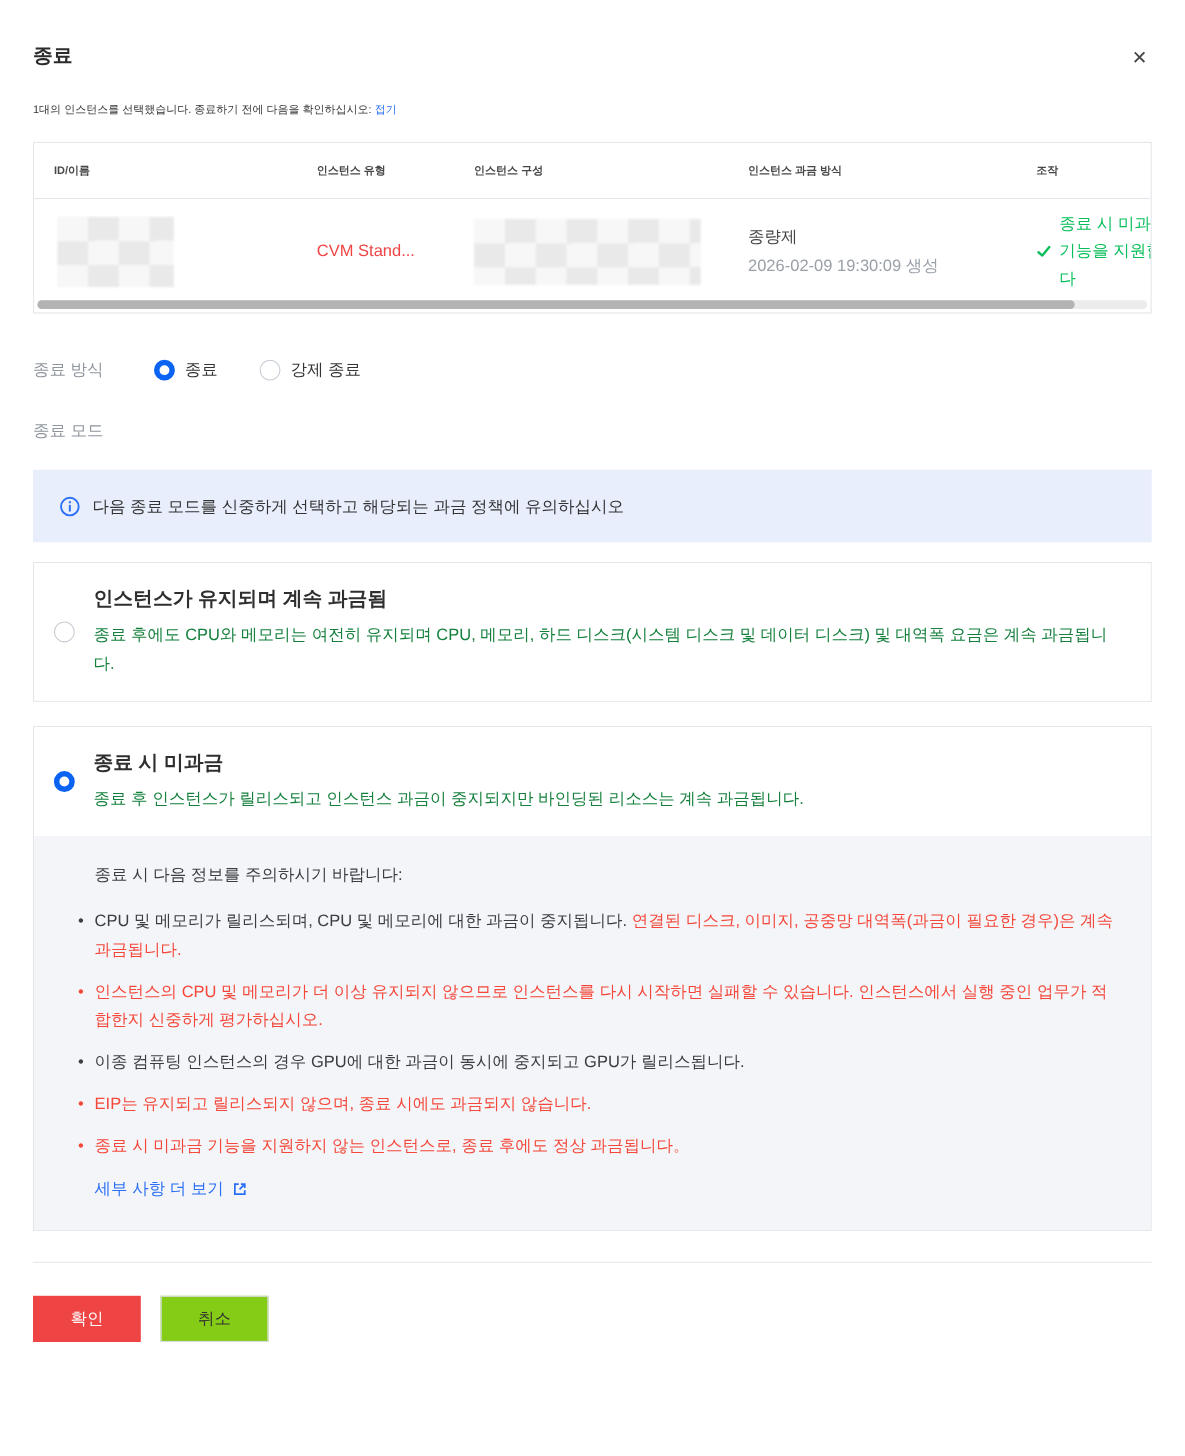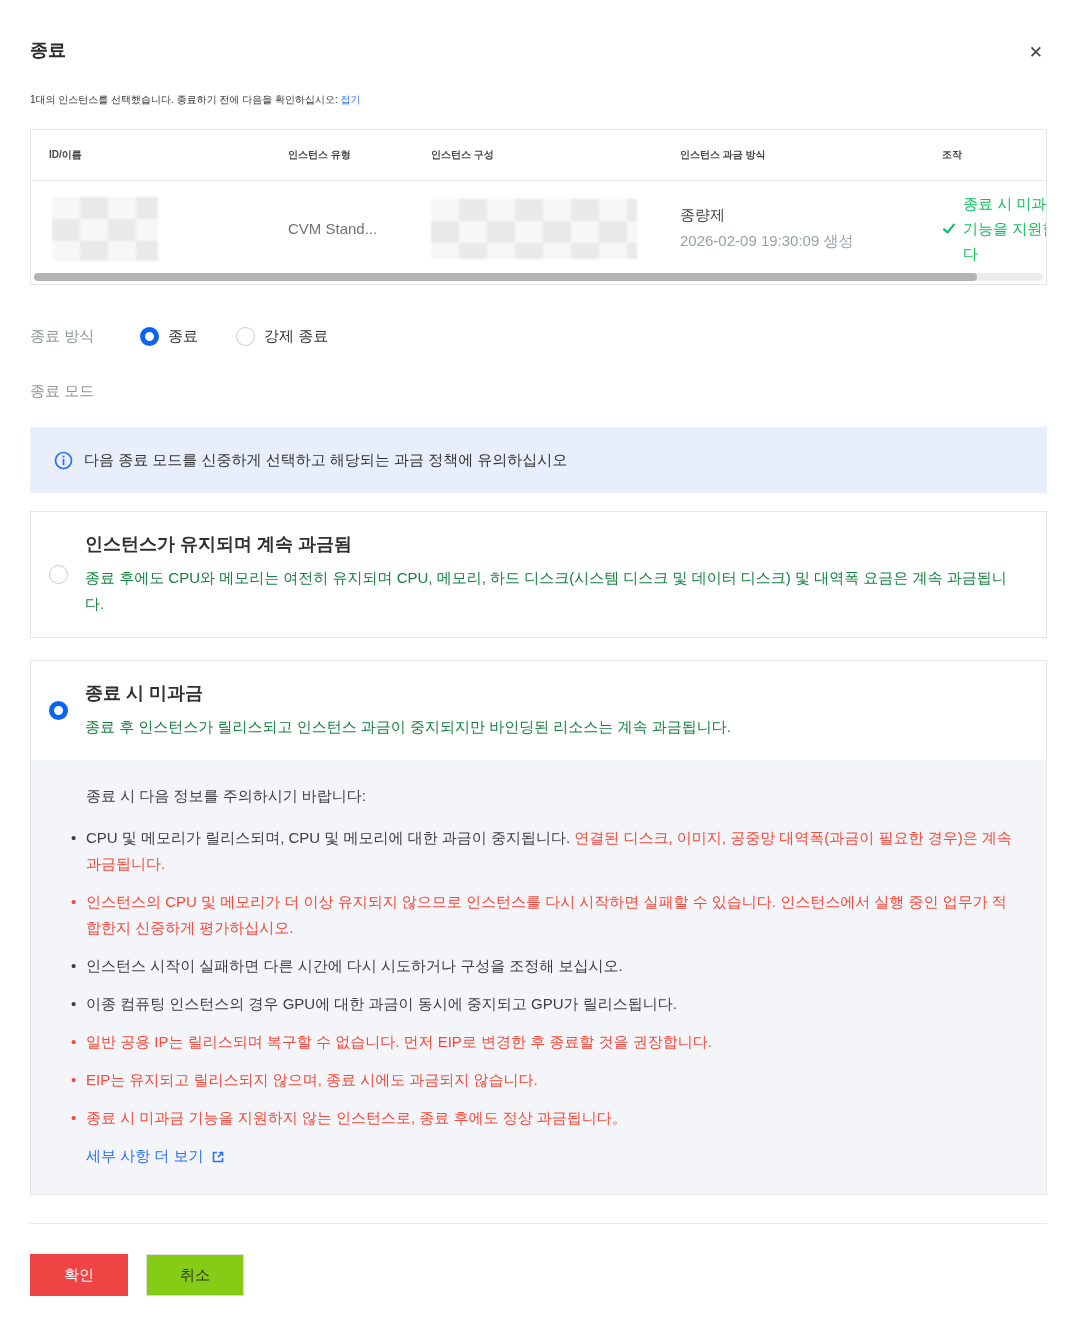--- a/index.html
+++ b/index.html
@@ -26,21 +26,21 @@
   .t-head > div { font-weight:bold; color:#474747; font-size:10px; }
   .t-body { height:103px; align-items:center; padding-bottom:8px; }
   .c1 { padding-left:18px; } .c2 { padding-left:22px; } .c3 { padding-left:20px; }
   .c4 { padding-left:26px; } .c5 { padding-left:24px; }
   .blur-block {
     filter:blur(1px);
     background:repeating-conic-gradient(#e9e9e9 0% 25%, #f7f7f7 0% 50%) 0 0/56px 44px;
   }
   .blur-id { width:106px; height:64px; margin-left:3px; }
   .blur-cfg { width:206px; height:60px; }
-  .cell-type { color:#737373; }
+  .cell-type { color:#ef4444; }
   .cell-billing div:first-child { color:#444; margin-bottom:7px; }
   .cell-billing div:last-child { color:#9aa0a8; }
   .cell-action { display:flex; align-items:center; gap:7px; color:#0abf5b; }
   .cell-action .txt { width:140px; line-height:25px; }
   .hscroll { position:absolute; left:3px; right:3px; bottom:3px; height:8px; background:#ececec; border-radius:4px; }
   .hscroll .thumb { width:93.5%; height:8px; background:#b3b3b3; border-radius:4px; }
 
   
   .method-row { margin-top:42px; display:flex; align-items:center; }
   .field-label { color:#8f959d; width:110px; }
@@ -165,23 +165,21 @@
       <div>
         <div class="opt-title">종료 시 미과금</div>
         <div class="opt-desc">종료 후 인스턴스가 릴리스되고 인스턴스 과금이 중지되지만 바인딩된 리소스는 계속 과금됩니다.</div>
       </div>
     </div>
     <div class="warn-panel">
       <div class="warn-intro">종료 시 다음 정보를 주의하시기 바랍니다:</div>
       <ul class="warn-list">
         <li><span>CPU 및 메모리가 릴리스되며, CPU 및 메모리에 대한 과금이 중지됩니다. </span><span class="part-red">연결된 디스크, 이미지, 공중망 대역폭(과금이 필요한 경우)은 계속 과금됩니다.</span></li>
         <li class="red-marker"><span class="part-red">인스턴스의 CPU 및 메모리가 더 이상 유지되지 않으므로 인스턴스를 다시 시작하면 실패할 수 있습니다. 인스턴스에서 실행 중인 업무가 적합한지 신중하게 평가하십시오.</span></li>
-        <li><span>인스턴스 시작이 실패하면 다른 시간에 다시 시도하거나 구성을 조정해 보십시오.</span></li>
         <li><span>이종 컴퓨팅 인스턴스의 경우 GPU에 대한 과금이 동시에 중지되고 GPU가 릴리스됩니다.</span></li>
-        <li class="red-marker"><span class="part-red">일반 공용 IP는 릴리스되며 복구할 수 없습니다. 먼저 EIP로 변경한 후 종료할 것을 권장합니다.</span></li>
         <li class="red-marker"><span class="part-red">EIP는 유지되고 릴리스되지 않으며, 종료 시에도 과금되지 않습니다.</span></li>
         <li class="red-marker"><span class="part-red">종료 시 미과금 기능을 지원하지 않는 인스턴스로, 종료 후에도 정상 과금됩니다。</span></li>
       </ul>
       <div class="more-link">
         <span>세부 사항 더 보기</span>
         <svg width="14" height="14" viewBox="0 0 14 14">
             <path d="M6 2.5 H2.5 V11.5 H11.5 V8" fill="none" stroke="#2b6ff6" stroke-width="1.6"></path>
             <path d="M8 2.5 H11.5 V6" fill="none" stroke="#2b6ff6" stroke-width="1.6"></path>
             <path d="M11.2 2.8 L6.8 7.2" fill="none" stroke="#2b6ff6" stroke-width="1.6"></path>
           </svg>

